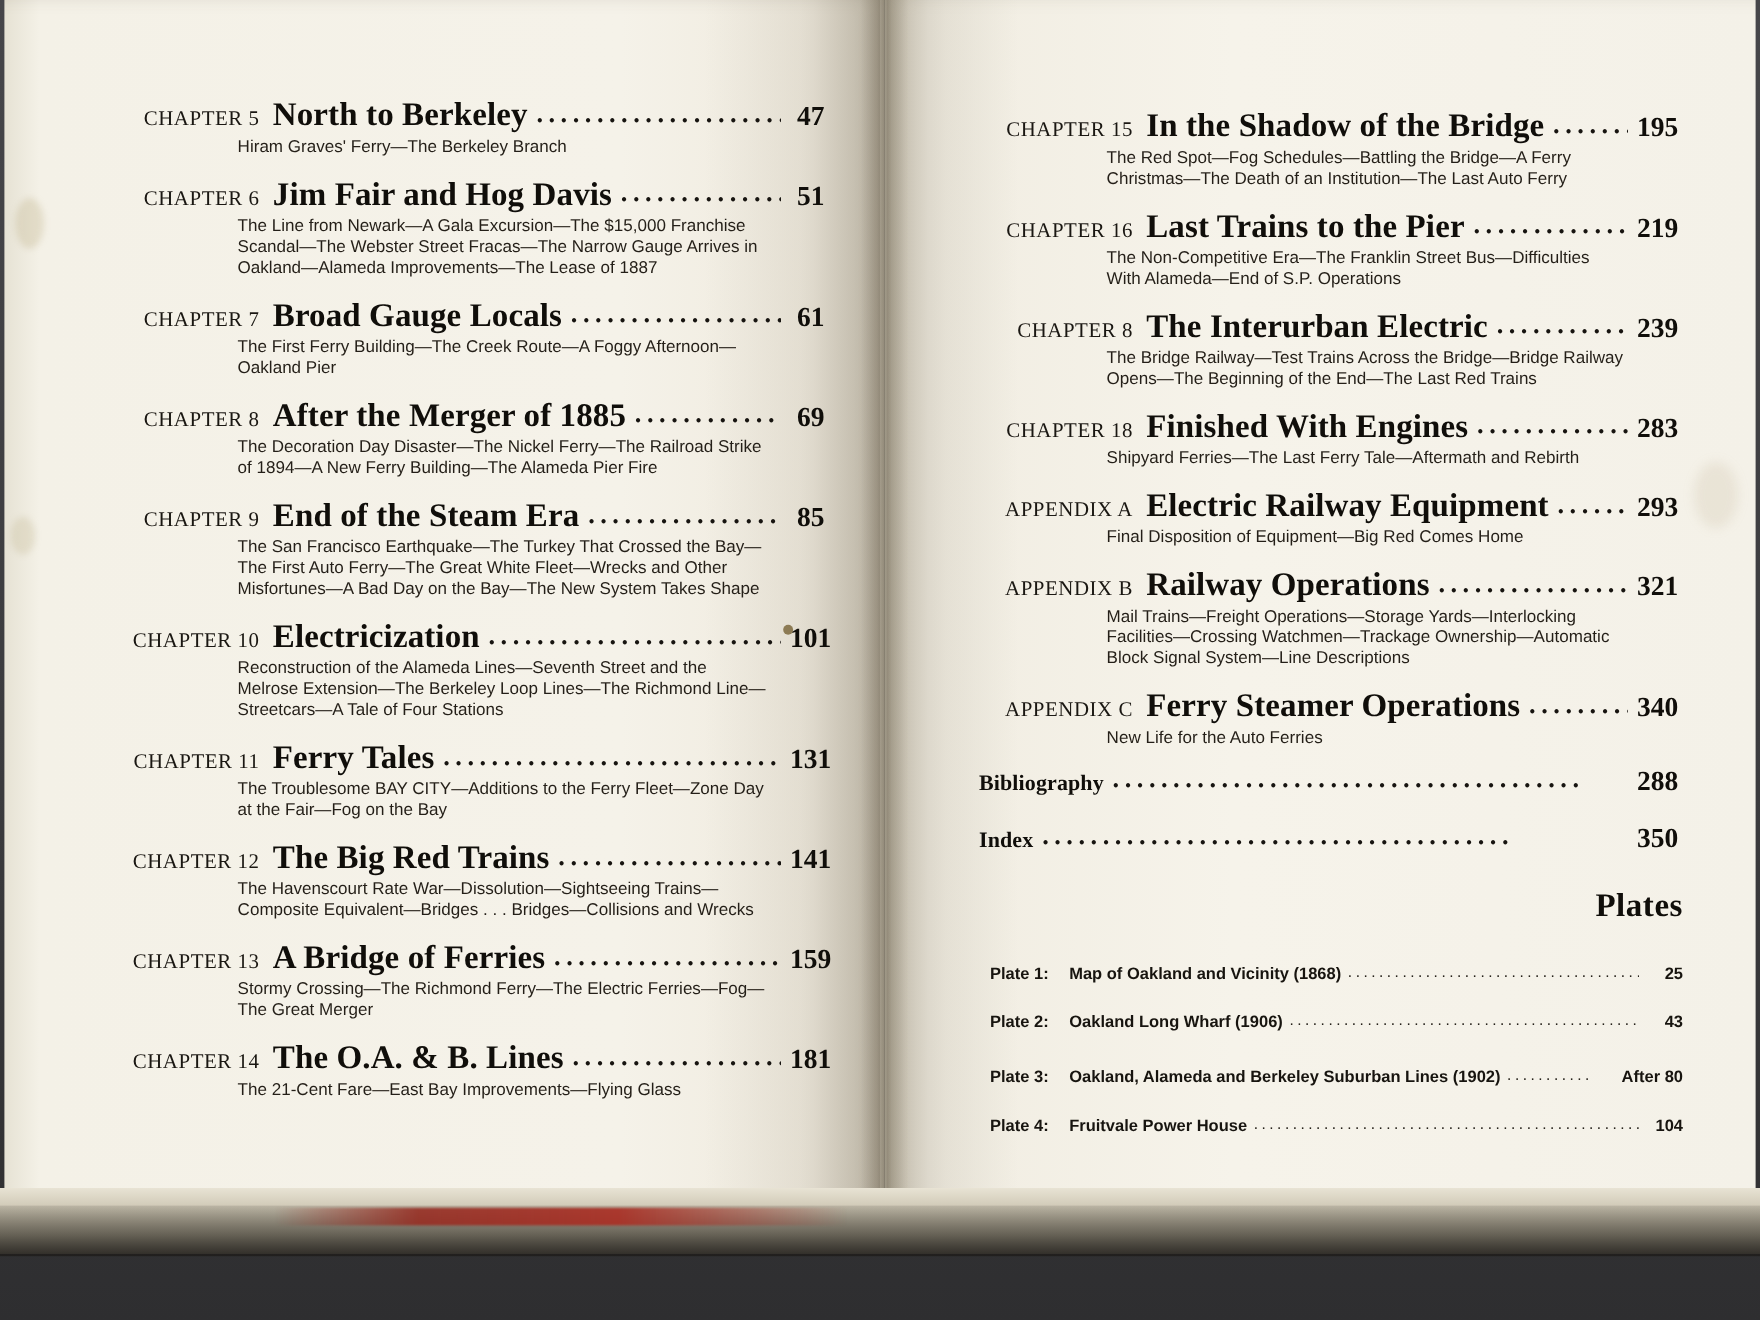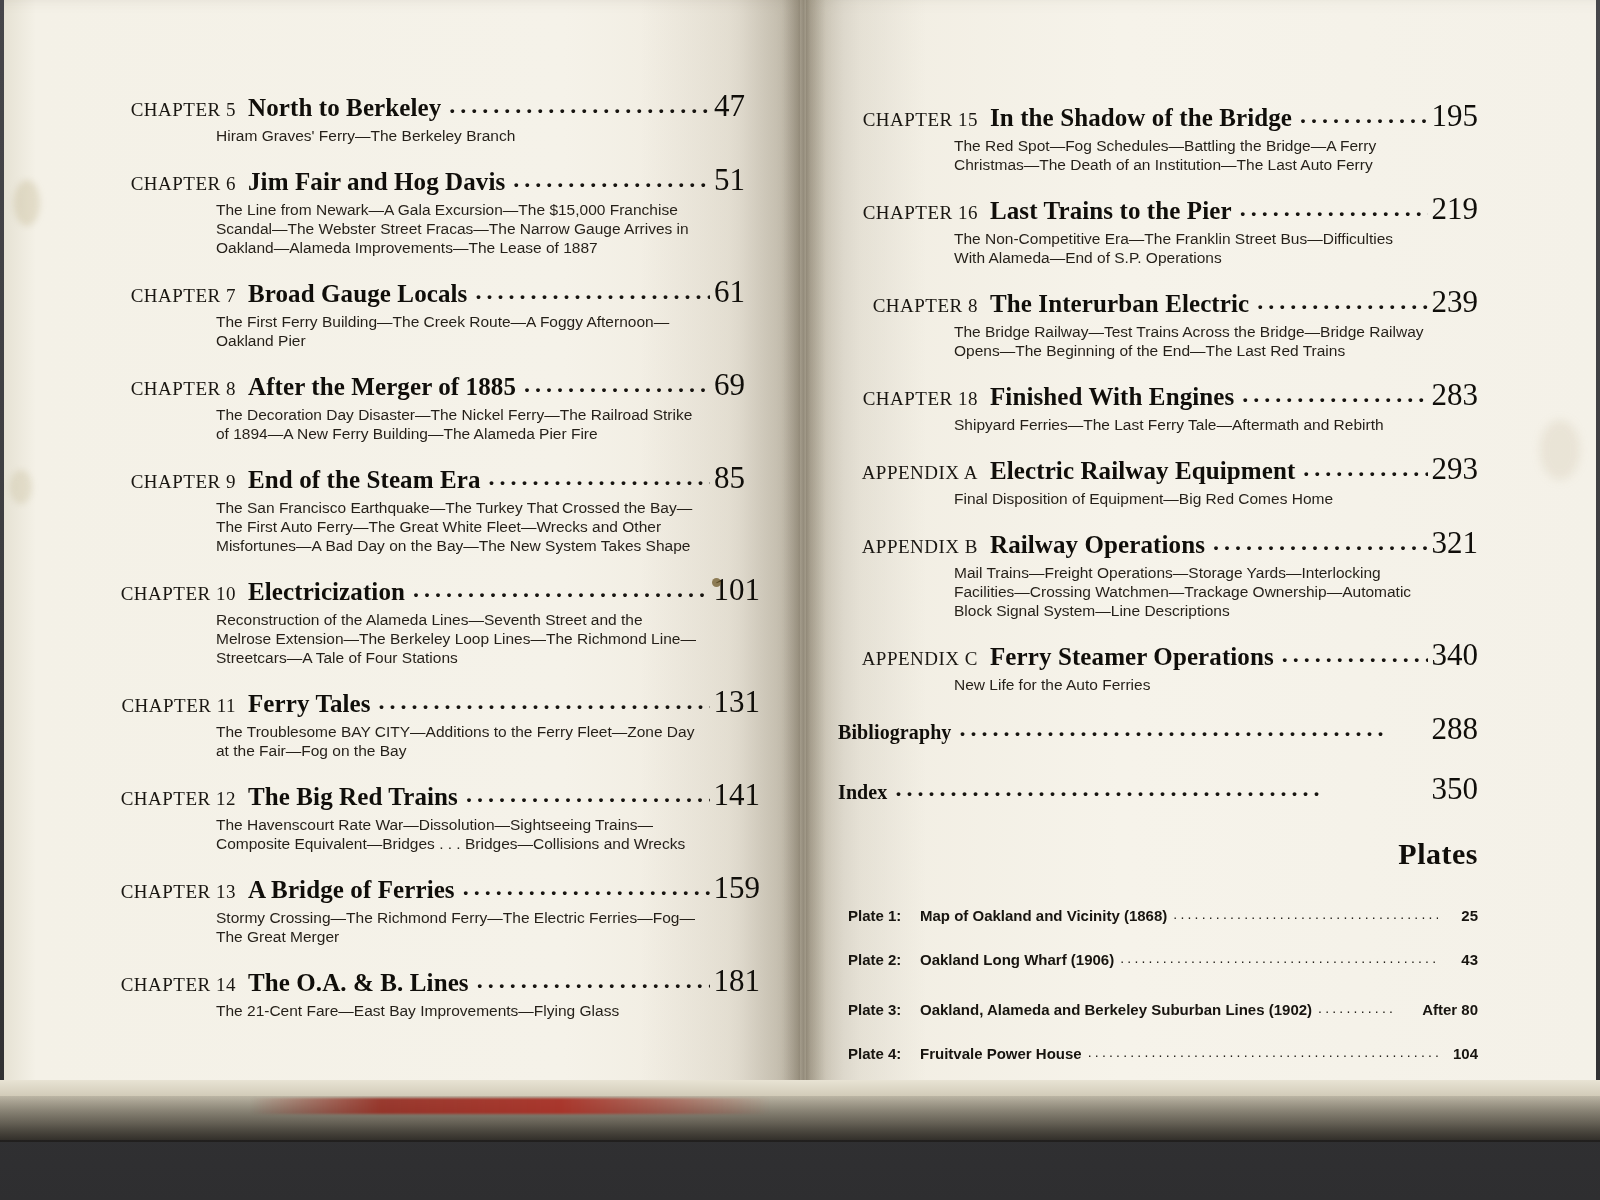--- a/index.html
+++ b/index.html
@@ -107,21 +107,21 @@
     pointer-events: none;
   }
 
   
   .col {
     position: absolute;
     top: 0;
     color: #17140f;
   }
   .col-left { left: 100px; width: 660px; top: 88px; }
-  .col-right { left: 838px; width: 640px; top: 98px; }
+  .col-right { left: 890px; width: 640px; top: 98px; }
 
   .entry {
     position: relative;
     margin-bottom: 17px;
   }
   .entry-line {
     display: flex;
     align-items: baseline;
     white-space: nowrap;
   }
@@ -133,46 +133,46 @@
     width: 148px;
     text-align: right;
     flex: 0 0 auto;
     padding-right: 12px;
     box-sizing: border-box;
   }
   .col-right .chap-label { width: 152px; }
   .title {
     font-family: "Liberation Serif", serif;
     font-weight: bold;
-    font-size: 25px;
+    font-size: 30px;
     letter-spacing: 0.1px;
     color: #100e0a;
     flex: 0 0 auto;
     padding-right: 8px;
   }
   .leaders {
     flex: 1 1 auto;
     overflow: hidden;
     font-family: "Liberation Serif", serif;
     font-weight: bold;
     font-size: 24px;
     letter-spacing: 5px;
     color: #171410;
     position: relative;
     top: -3px;
     white-space: nowrap;
   }
   .pageno {
     font-family: "Liberation Serif", serif;
-    font-weight: normal;
-    font-size: 31px;
+    font-weight: bold;
+    font-size: 25px;
     color: #100e0a;
     flex: 0 0 auto;
     min-width: 46px;
-    text-align: left;
+    text-align: center;
     padding-left: 4px;
   }
   .subtitle {
     font-family: "Liberation Sans", sans-serif;
     font-size: 15.5px;
     line-height: 19px;
     color: #241f18;
     margin-left: 116px;
     padding-top: 2px;
     max-width: 480px;

